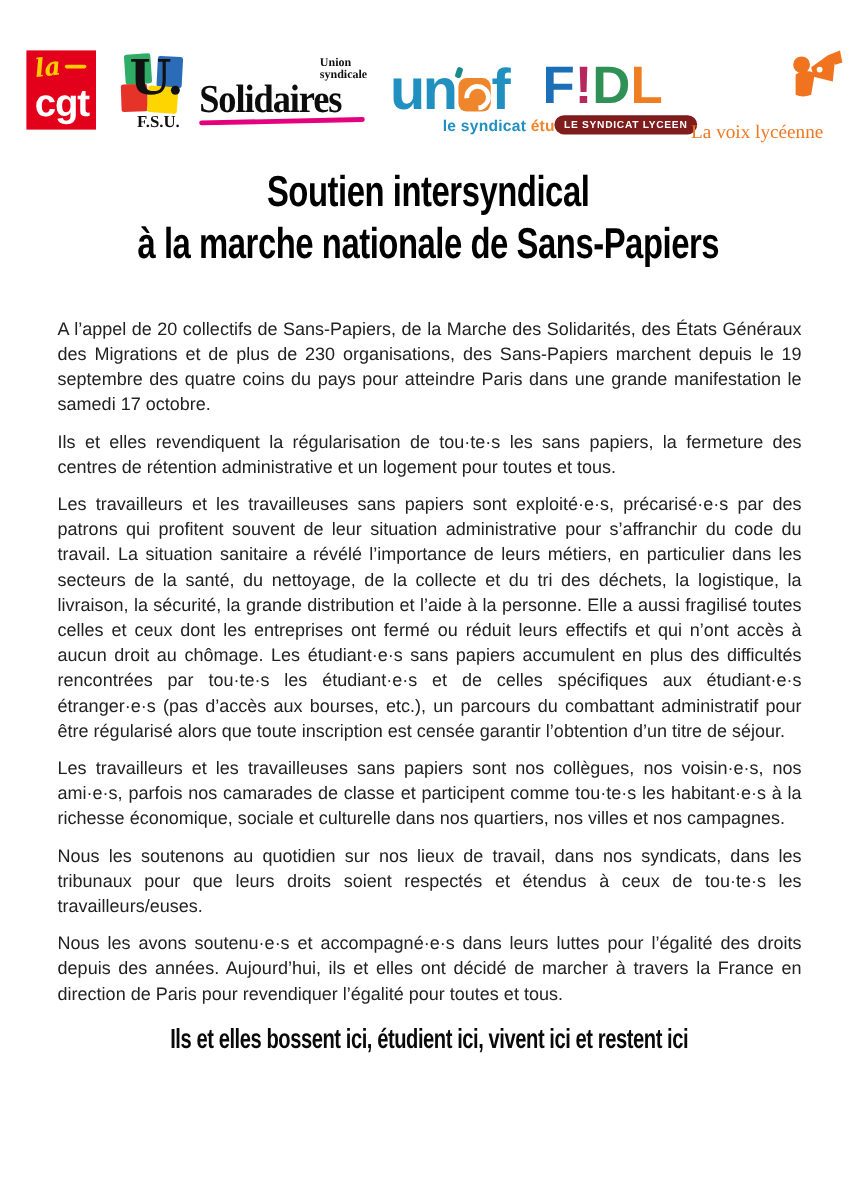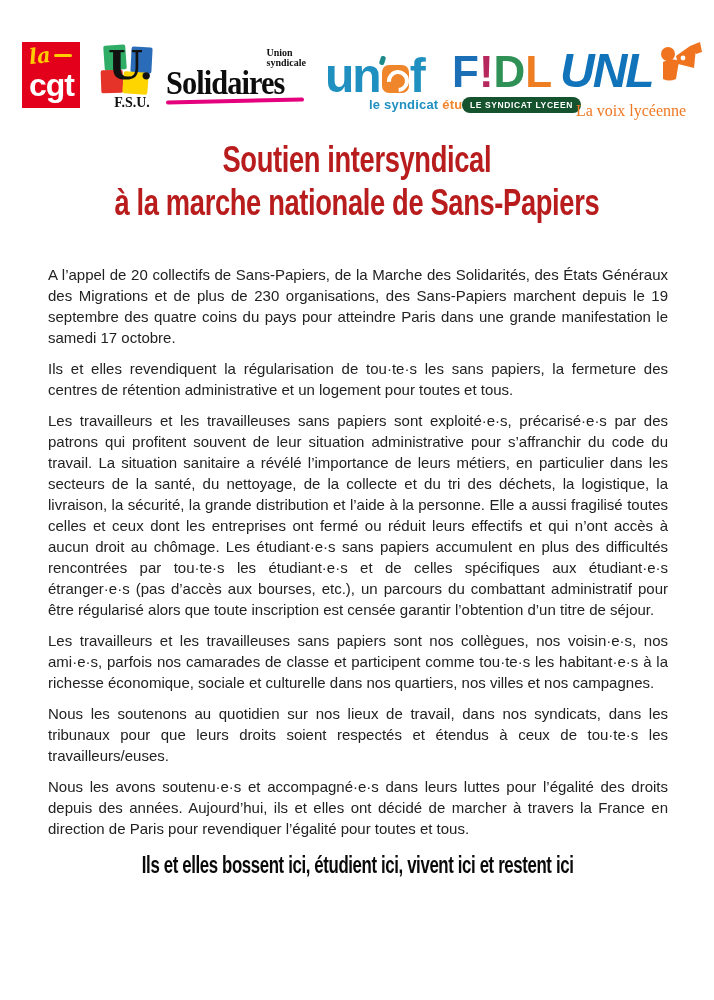--- a/index.html
+++ b/index.html
@@ -59,36 +59,36 @@
                background:#1d8a8a; border-radius:2px; transform:rotate(18deg); }
   .unef-tagline { font-size:13px; font-weight:bold; margin-top:1px; letter-spacing:.2px; white-space:nowrap;padding-left:44px; }
   .unef-tag-blue { color:#1f90c0; }
   .unef-tag-orange { color:#f0862c; }
 
   
   .fidl { left:452px; top:50px; width:100px; }
   .fidl-word { font-weight:800; font-size:44px; line-height:44px; letter-spacing:0; white-space:nowrap; }
   .fidl-f { color:#1a6fb7; } .fidl-x { color:#b5275d; }
   .fidl-d { color:#2f9155; } .fidl-l { color:#ef7d22; }
-  .fidl-badge { display:inline-block; margin:2px 0 0 10px; background:#14532d; color:#fff;
+  .fidl-badge { display:inline-block; margin:2px 0 0 10px; background:#7f1d1d; color:#fff;
                 font-size:8.5px; font-weight:bold; letter-spacing:.6px;
                 padding:3px 8px; border-radius:8px; white-space:nowrap; }
 
   
   .unl { left:560px; top:42px; width:142px; text-align:center; }
   .unl-row { position:relative; height:58px; }
   .unl-word { position:absolute; left:0; top:4px; font-weight:900; font-style:italic;
               font-size:48px; line-height:50px; color:#1173b9; letter-spacing:-2px; }
   .unl-icon { position:absolute; right:-2px; top:-4px; }
   .unl-tagline { font-family:"Liberation Serif", serif; font-weight:normal; font-size:16px;
                  color:#ef7722; margin-top:2px; white-space:nowrap; }
 
   
   .title { position:absolute; top:138px; left:0; width:100%; text-align:center;
-           font-weight:bold; font-size:36px; line-height:43px; color:#b91c1c; }
+           font-weight:bold; font-size:36px; line-height:43px; color:#000000; }
   .cond { display:inline-block; transform:scaleX(.76); transform-origin:center;
           white-space:nowrap; letter-spacing:-.5px; }
 
   
   .body-text { position:absolute; top:264px; left:48px; width:620px;
                font-size:15px; line-height:21px; color:#222; }
   .body-text p { margin:0 0 10px 0; text-align:justify; }
 
   .closing { margin-top:16px; text-align:center; font-weight:bold; font-size:23px;
              color:#0a0a0a; }
@@ -138,21 +138,20 @@
 
   <div class="logo fidl">
     <div class="fidl-word">
       <span class="fidl-f">F</span><span class="fidl-x">!</span><span class="fidl-d">D</span><span class="fidl-l">L</span>
     </div>
     <span class="fidl-badge">LE SYNDICAT LYCEEN</span>
   </div>
 
   <div class="logo unl">
     <div class="unl-row">
-      <span class="unl-word">UNL</span>
       <svg class="unl-icon" width="54" height="54" viewBox="0 0 54 54">
         <circle cx="18" cy="16" r="7" fill="#f07420"></circle>
         <path d="M13 24 q8 -5 16 -1 l-3 18 q-7 3 -13 0 z" fill="#f07420"></path>
         <path d="M26 18 L40 8 L46 10 L44 30 L28 26 Z" fill="#f07420"></path>
         <path d="M40 8 L50 4 L52 14 L46 16 Z" fill="#f07420"></path>
         <circle cx="33" cy="20" r="2.4" fill="#ffffff"></circle>
       </svg>
     </div>
     <div class="unl-tagline">La voix lycéenne</div>
   </div>

